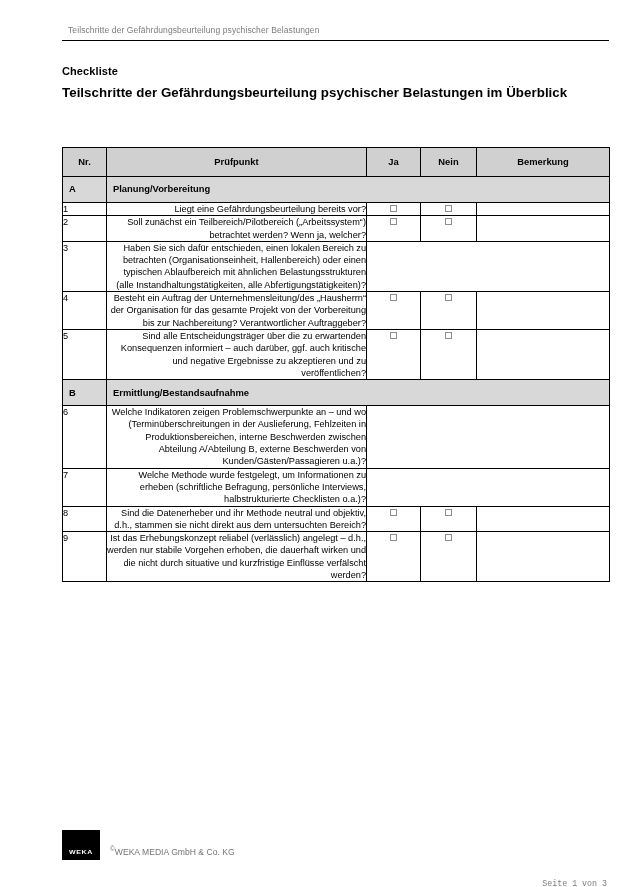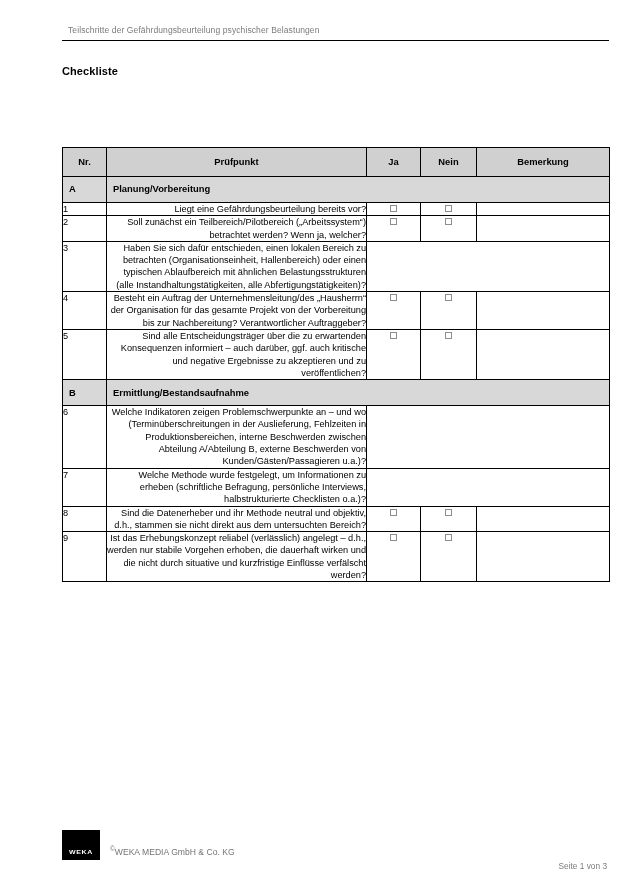--- a/index.html
+++ b/index.html
@@ -179,38 +179,40 @@
     color: #757575;
     white-space: nowrap;
   }
   .copyright .cmark {
     font-size: 6.5px;
     vertical-align: super;
   }
   .page-number {
     position: absolute;
     right: 2px;
-    top: 31px;
+    top: 49px;
     font-size: 8.3px;
     color: #7b7b7b;
     white-space: nowrap;
+    font-family: Liberation Mono, monospace;
   }
 </style>
 </head>
 <body>
 
 <div class="page">
 
   <div class="doc-header">
     <div class="doc-header-text">Teilschritte der Gefährdungsbeurteilung psychischer Belastungen</div>
   </div>
   <div class="header-rule"></div>
 
   <div class="title-block">
     <p class="kicker">Checkliste</p>
+    <h1 class="main-title">Teilschritte der Gefährdungsbeurteilung psychischer Belastungen im Überblick</h1>
   </div>
 
   <div class="checklist-wrap">
     <table class="checklist">
       <colgroup>
         <col class="c-nr">
           <col class="c-item">
           <col class="c-ja">
           <col class="c-nein">
           <col class="c-bem">

